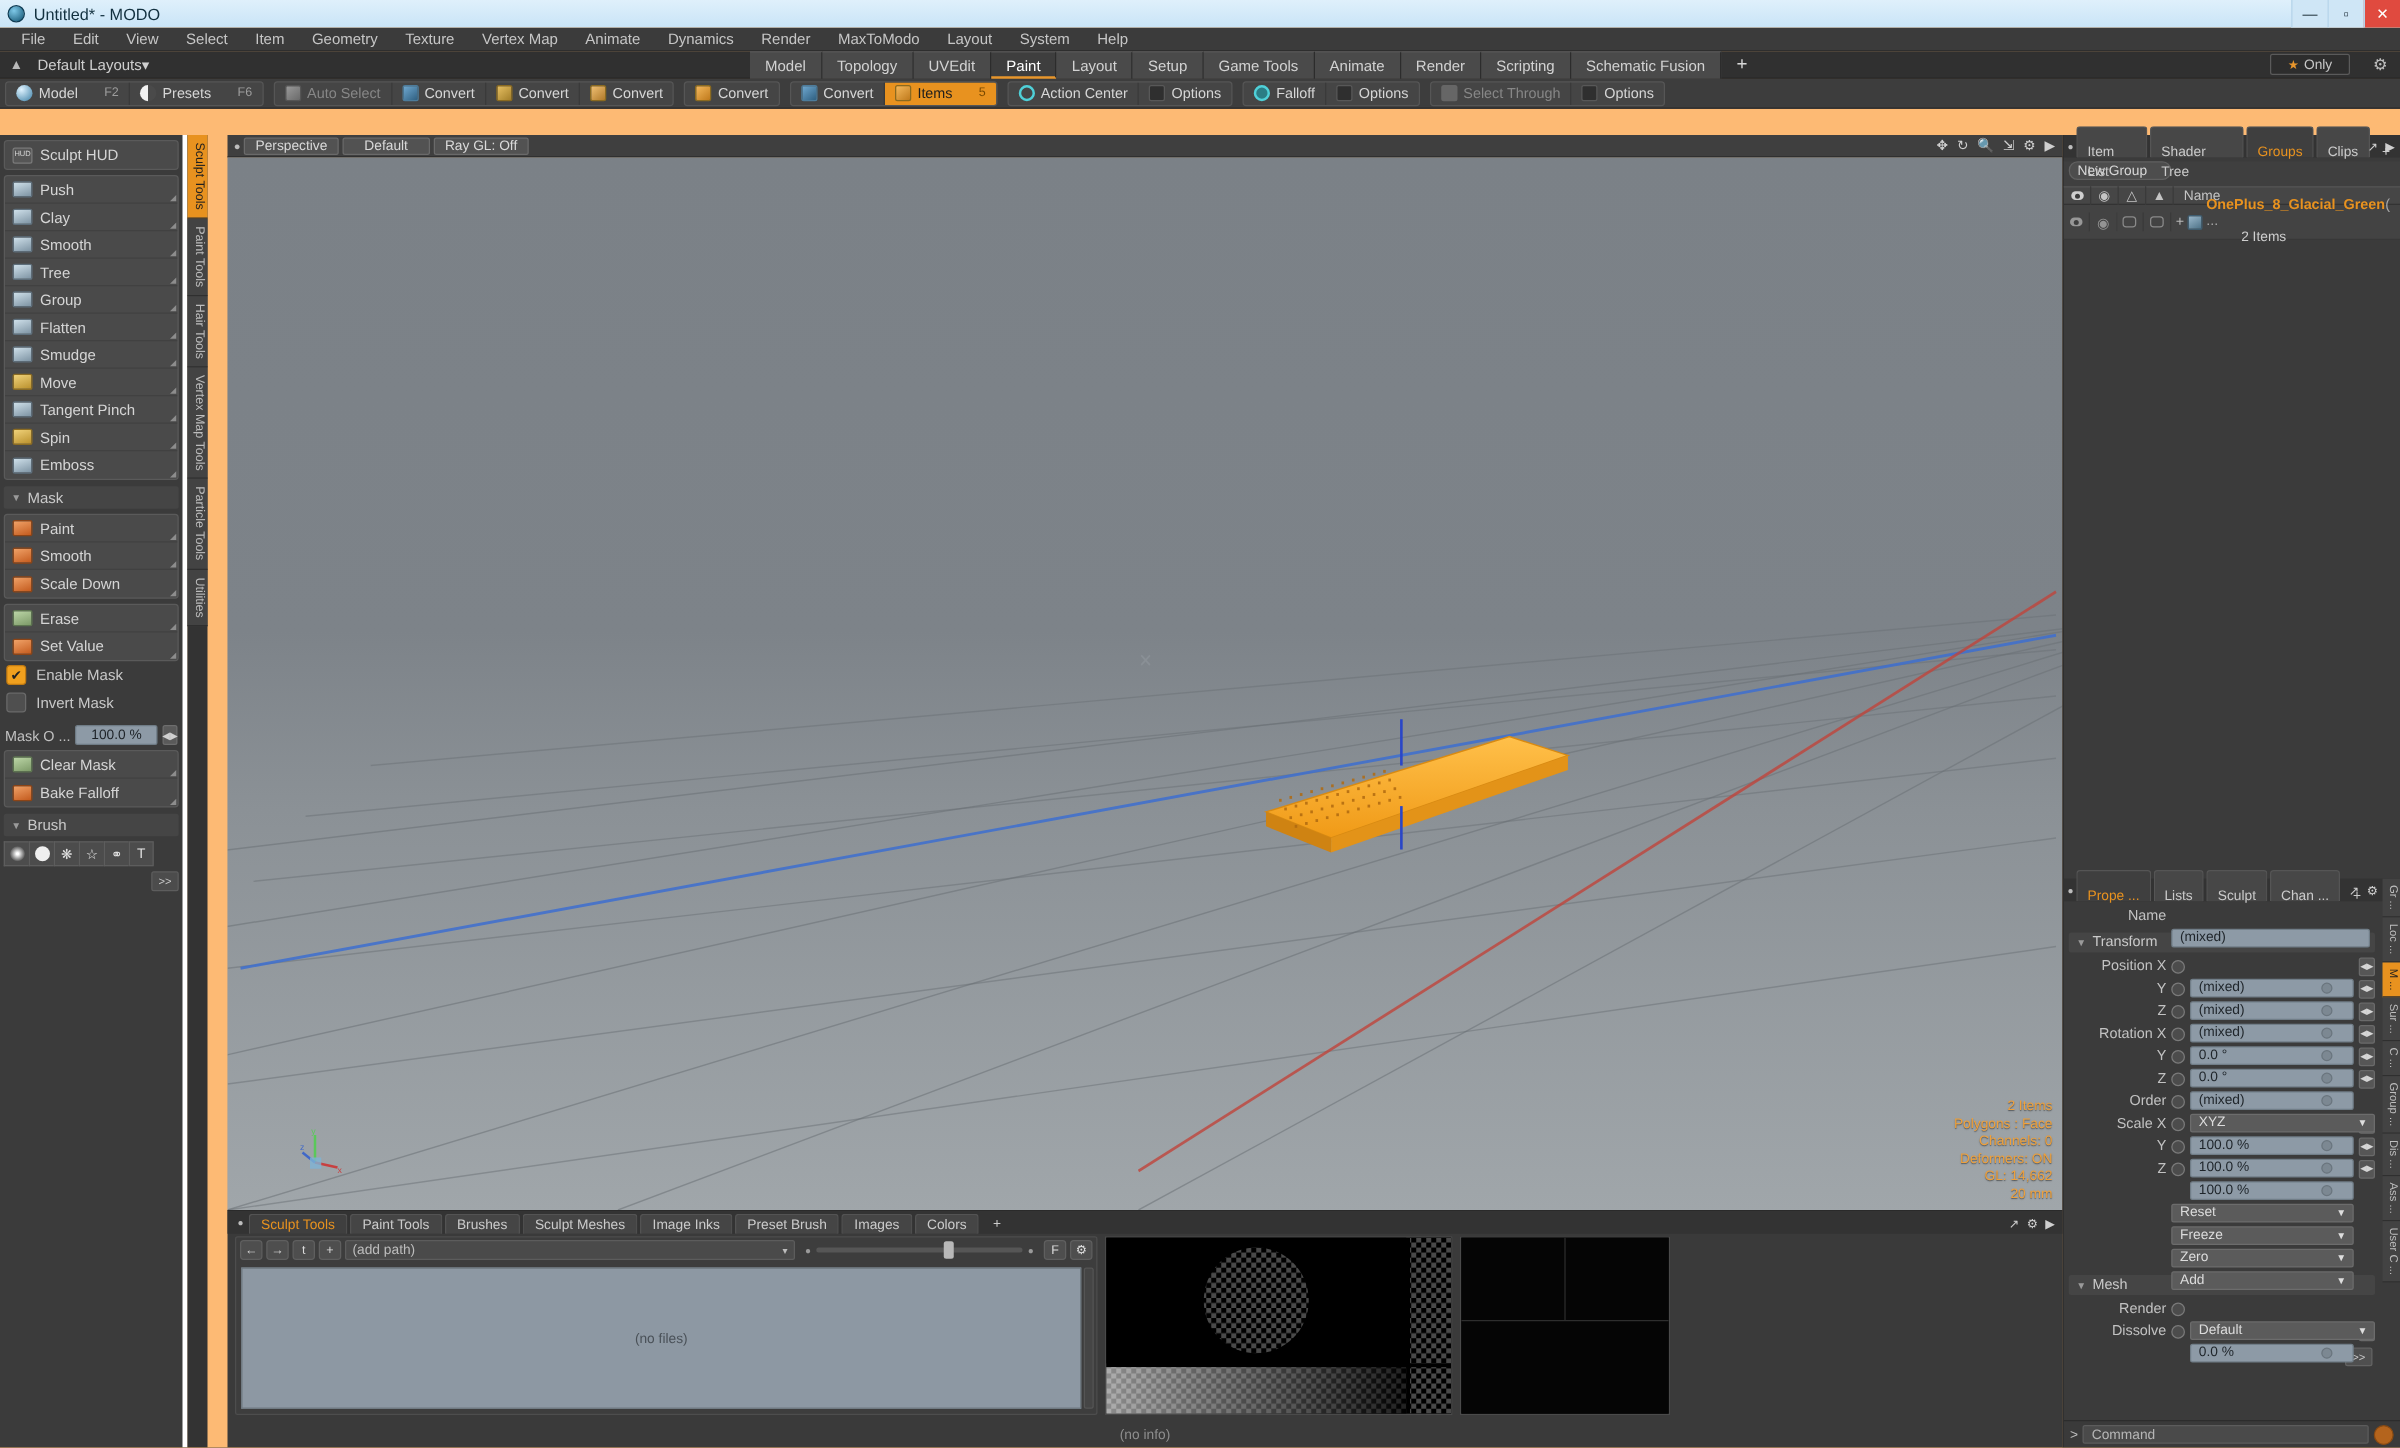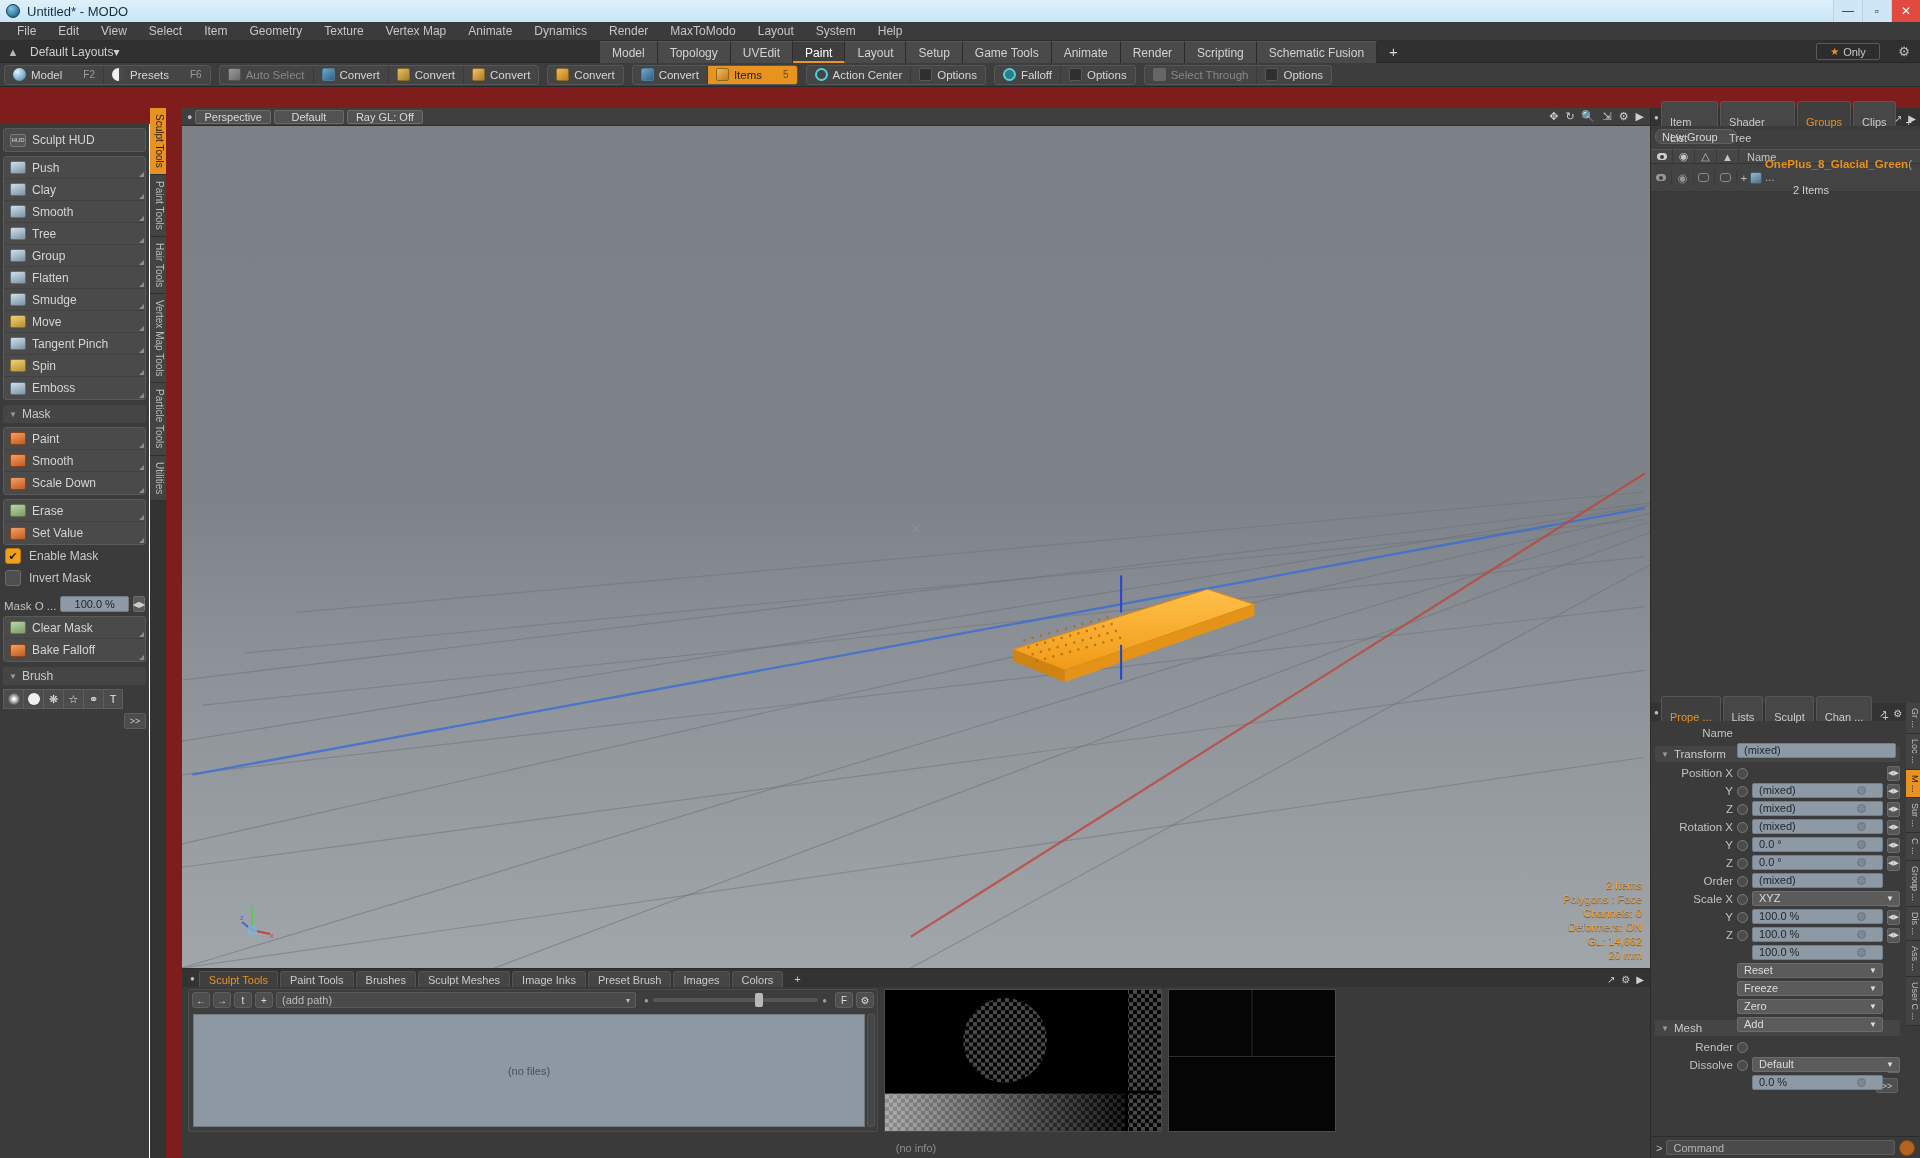--- a/index.html
+++ b/index.html
@@ -4,21 +4,21 @@
 <style>
   * { box-sizing: border-box; margin:0; padding:0; }
   html,body{ width:1920px; height:1158px; overflow:hidden; }
   body{
     font-family:"Liberation Sans", sans-serif;
     font-size:12px;
     color:#c8c8c8;
     background:#3a3a3a;
     -webkit-font-smoothing:antialiased;
   }
-  .app{ position:relative; width:1920px; height:1158px; background:#7f1d1d; }
+  .app{ position:relative; width:1920px; height:1158px; background:#fdba74; }
 
   
   .titlebar{
     height:22px; background:linear-gradient(#dff0fb,#c9e4f7);
     display:flex; align-items:center; padding-left:6px; position:relative;
   }
   .titlebar .tb-ic{ width:14px;height:14px;border-radius:50%;
      background:radial-gradient(circle at 35% 30%,#7ec8e8,#10506e); margin-right:7px;
      border:1px solid #0d3a52;}
   .titlebar .tb-text{ color:#12303f; font-size:13px; }
@@ -71,22 +71,22 @@
   .ti.cube-or{ background:linear-gradient(140deg,#f3b85c,#c07a1c); border:1px solid #8a6a20;}
   .ti.target{ border-radius:50%; border:2px solid #4fd0d8; background:transparent;}
   .ti.target2{ border-radius:50%; border:2px solid #4fd0d8; background:#2b7d85;}
   .ti.chk{ background:#2f2f2f; border:1px solid #585858; border-radius:2px;}
   .ti.thru{ background:#7d7d7d; border-radius:2px; opacity:.6;}
 
   
   .main{ position:absolute; left:0; top:108px; right:0; bottom:0; }
 
   
-  .leftcol{ position:absolute; left:0; top:16px; width:150px; bottom:0; background:#3b3b3b;
-     border-right:1px solid #ffffff; }
+  .leftcol{ position:absolute; left:0; top:0; width:150px; bottom:0; background:#3b3b3b;
+     border-right:4px solid #ffffff; }
   .panelbox{ margin:4px 3px 0 3px; background:#4a4a4a; border:1px solid #5a5a5a; border-radius:3px;
      overflow:hidden; }
   .prow{ height:22px; display:flex; align-items:center; gap:6px; padding-left:6px;
       font-size:12px; color:#d5d5d5; border-bottom:1px solid #414141; position:relative;}
   .prow:last-child{ border-bottom:none; }
   .prow .corner{ position:absolute; right:1px; bottom:1px; width:0;height:0;
      border-left:5px solid transparent; border-bottom:5px solid #8d8d8d;}
   .sicon{ width:16px;height:13px; flex:none; border-radius:2px;
      background:linear-gradient(160deg,#cfe0ea,#7d93a3); border:1px solid #5e6f7c;}
   .sicon.y{ background:linear-gradient(160deg,#f0d27a,#b9902c); border-color:#8c6c22;}

